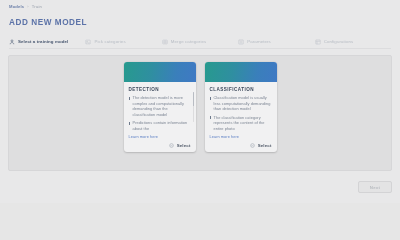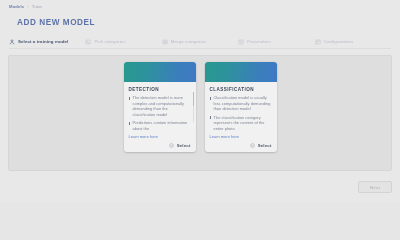--- a/index.html
+++ b/index.html
@@ -50,21 +50,20 @@
 
   
   .page-title {
     position: absolute;
     top: 13px;
     left: 9px;
     font-size: 8.2px;
     font-weight: 700;
     letter-spacing: .55px;
     color: #5c73a8;
-    margin-left: 8px;
   }
 
   
   .stepper {
     position: absolute;
     top: 35px;
     left: 9px;
     right: 9px;
     height: 13px;
     display: flex;

